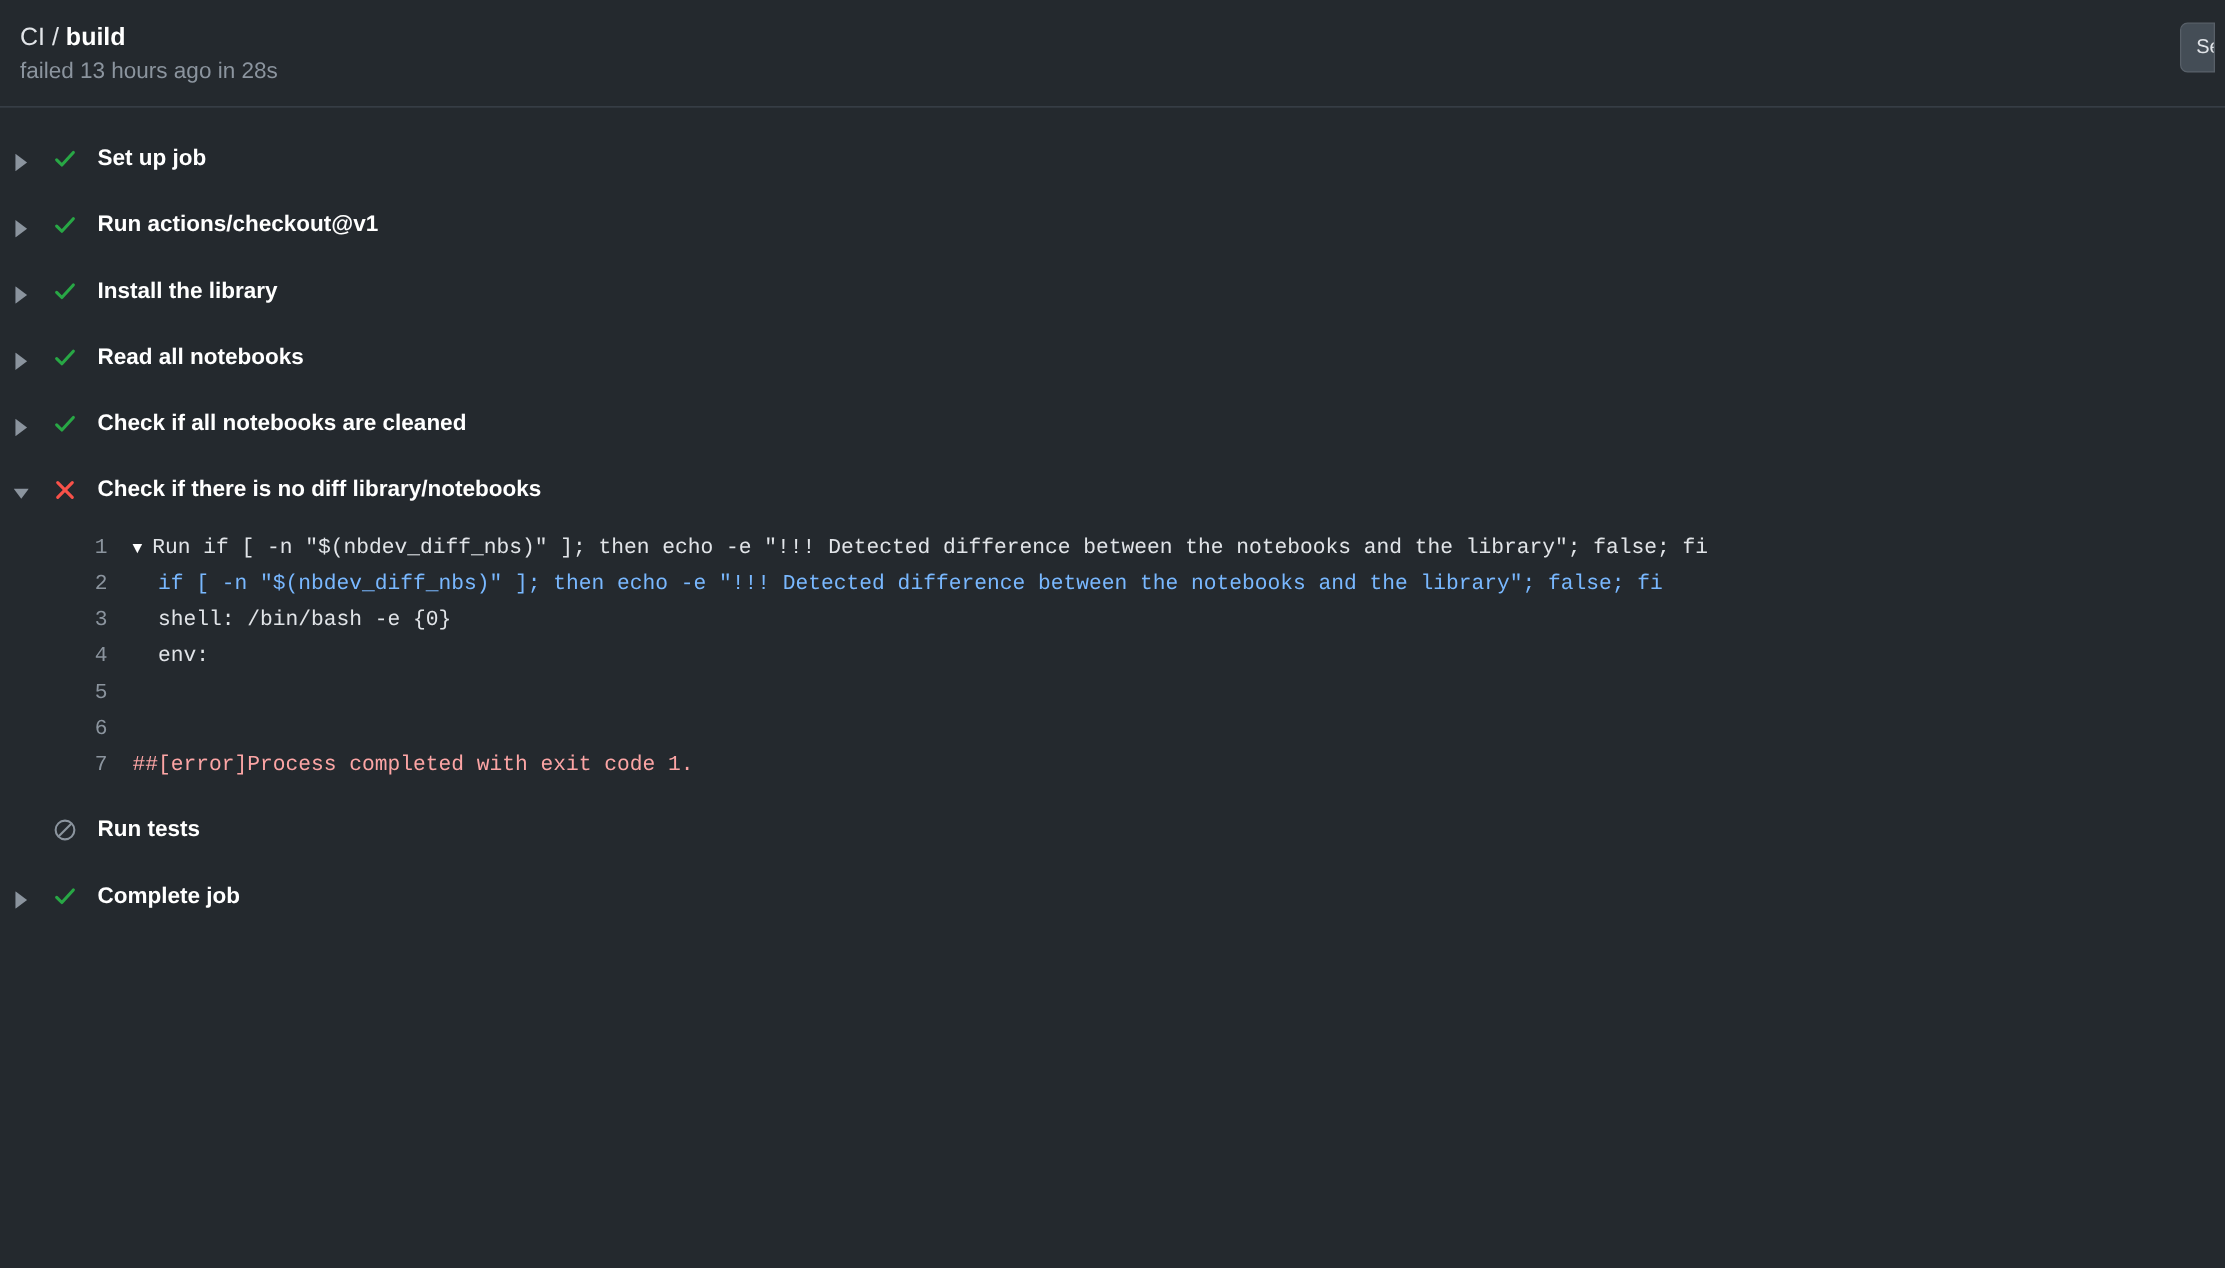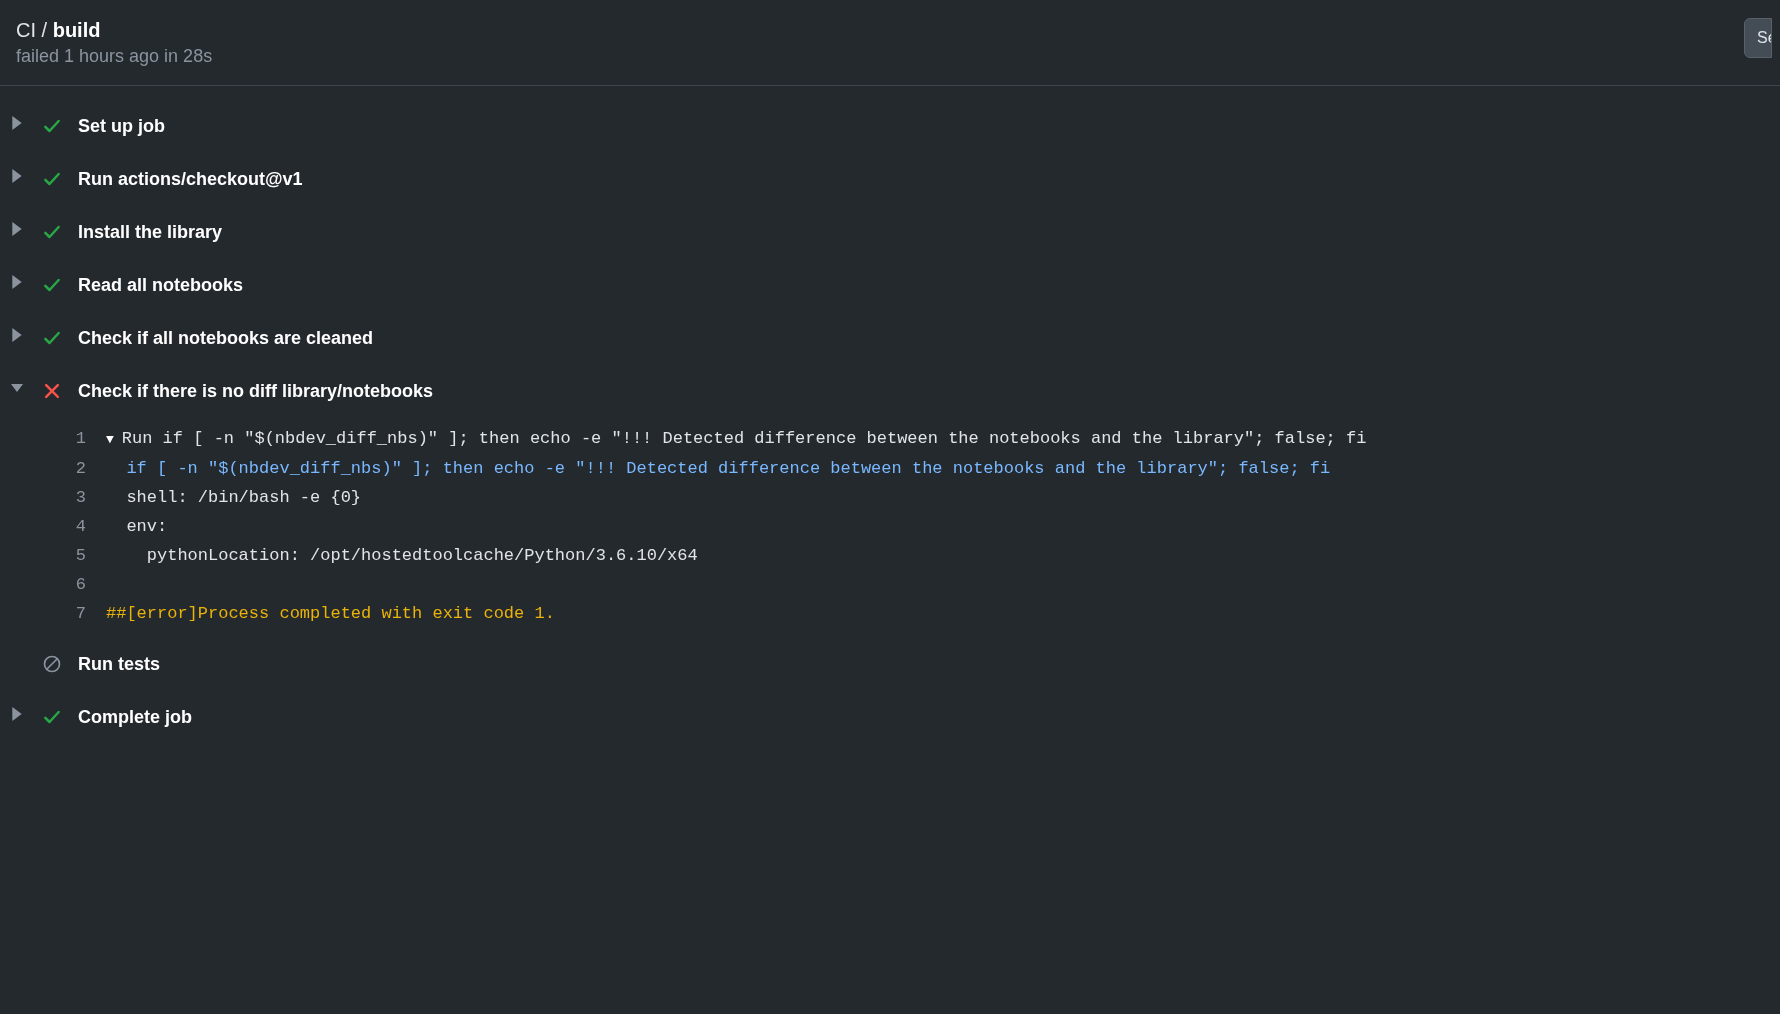--- a/index.html
+++ b/index.html
@@ -44,21 +44,21 @@
     font-size: 16px;
     width: 28px;
     overflow: hidden;
     white-space: nowrap;
   }
   .steps {
     padding-top: 14px;
   }
   .step-row {
     display: flex;
-    align-items: flex-start;
+    align-items: flex-end;
     padding: 16px 0 16px 8px;
     font-size: 18px;
     font-weight: 600;
     color: #ffffff;
     cursor: pointer;
   }
   .chev {
     width: 18px;
     display: inline-flex;
     justify-content: center;
@@ -99,33 +99,33 @@
     user-select: none;
     font-variant-numeric: tabular-nums;
   }
   .group-toggle {
     color: #ffffff;
     margin-right: 8px;
     font-size: 13px;
   }
   .c-white { color: #e1e4e8; }
   .c-cmd   { color: #79b8ff; }
-  .c-err   { color: #eab308; }
+  .c-err   { color: #fca5a5; }
 </style>
 </head>
 <body>
 
 <div class="header">
   <div class="header-left">
     <div class="workflow-title">
       <span>CI</span>
       <span class="slash">/</span>
       <span class="job">build</span>
     </div>
-    <div class="status-line">failed 1 hours ago in 28s</div>
+    <div class="status-line">failed 13 hours ago in 28s</div>
   </div>
   <div class="search-stub">Se</div>
 </div>
 
 <div class="steps" id="steps-container">
   <div class="step-row">
     <span class="chev">
         <svg viewBox="0 0 8 12">
           <path d="M0 0 L8 6 L0 12 Z"></path>
         </svg>
@@ -226,21 +226,20 @@
     <span class="lt"><span class="c-white">  shell: /bin/bash -e {0}</span></span>
   </div>
 
   <div class="log-line">
     <span class="ln">4</span>
     <span class="lt"><span class="c-white">  env:</span></span>
   </div>
 
   <div class="log-line">
     <span class="ln">5</span>
-    <span class="lt"><span class="c-white">    pythonLocation: /opt/hostedtoolcache/Python/3.6.10/x64</span></span>
   </div>
 
   <div class="log-line">
     <span class="ln">6</span>
   </div>
 
   <div class="log-line">
     <span class="ln">7</span>
     <span class="lt"><span class="c-err">##[error]Process completed with exit code 1.</span></span>
   </div>

